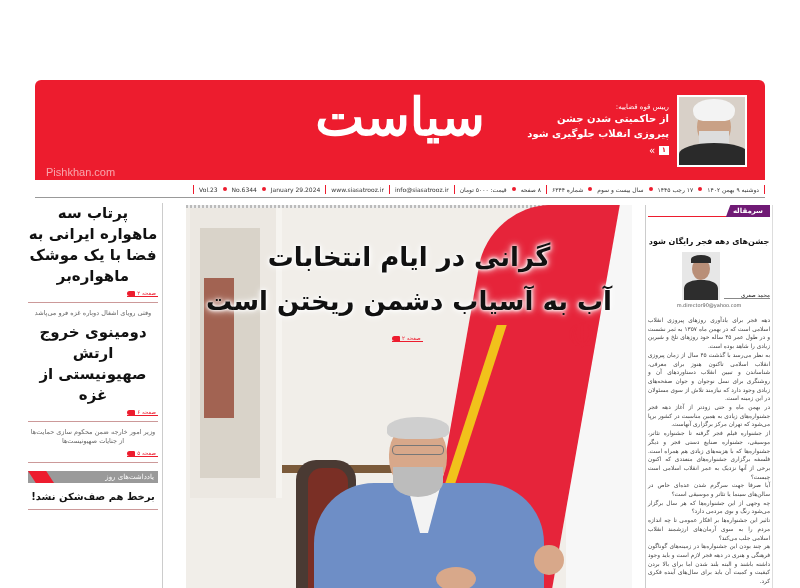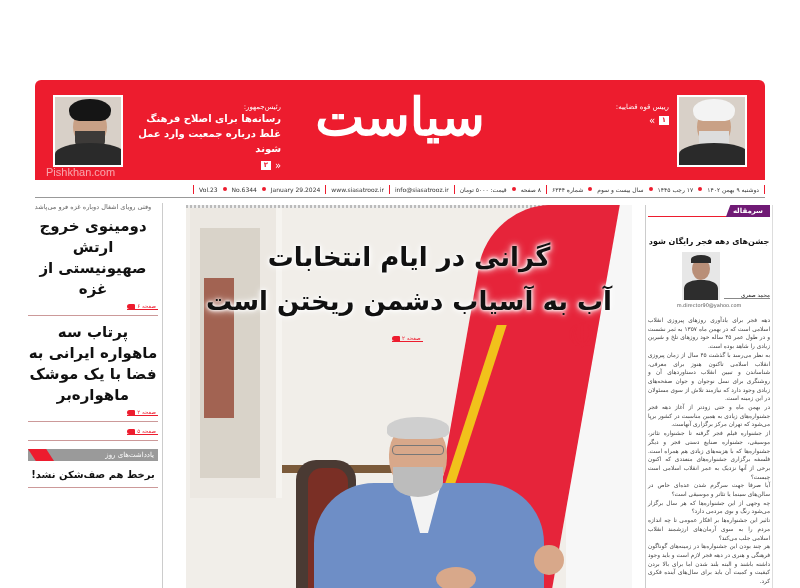--- a/index.html
+++ b/index.html
@@ -102,51 +102,36 @@
   .author .email { position: absolute; left: 0; right: 0; top: 50px; font-size: 5px; text-align: center; color: #555; direction: ltr; }
   .body-text { font-size: 5.8px; line-height: 8.7px; color: #444; text-align: justify; margin-top: 4px; }
   .body-text p { margin-bottom: 0; }
   .rcol-border { position: absolute; left: 645px; top: 205px; width: 1px; height: 383px; background: #ccc; }
   .rcol-border2 { position: absolute; left: 772px; top: 205px; width: 1px; height: 383px; background: #ddd; }
 </style>
 </head>
 <body>
 
 <div class="masthead">
-  <div class="teaser left">
-    <div class="photo">
-      <div class="head"></div>
-        <div class="turban-black"></div>
-        <div class="beard-dark"></div>
-        <div class="robe"></div>
-    </div>
-    <div class="txt">
-      <div class="kicker">رئیس‌جمهور:</div>
-      <div class="headline">رسانه‌ها برای اصلاح فرهنگ غلط درباره جمعیت وارد عمل شوند</div>
-      <div class="pageref">
-        <span class="pagebadge">۲</span>
-        <span class="chev">«</span>
-      </div>
-    </div>
-  </div>
 
   <div class="logo">
     <div class="name">سیاست روز</div>
     <div class="sub">روزنامه صبح ایران</div>
   </div>
 
   <div class="teaser right">
     <div class="photo">
       <div class="head"></div>
         <div class="turban-white"></div>
         <div class="beard-white"></div>
         <div class="robe"></div>
     </div>
     <div class="txt">
       <div class="kicker">رییس قوه قضاییه:</div>
+      <div class="headline">از حاکمیتی شدن جشن پیروزی انقلاب جلوگیری شود</div>
       <div class="pageref">
         <span class="pagebadge">۱</span>
         <span class="chev">»</span>
       </div>
     </div>
   </div>
 </div>
 <div class="watermark">Pishkhan.com</div>
 
 <div class="infobar">
@@ -170,34 +155,35 @@
   <span style="direction:ltr">January 29.2024</span>
   <span class="dot"></span>
   <span style="direction:ltr">No.6344</span>
   <span class="dot"></span>
   <span style="direction:ltr">Vol.23</span>
   <span class="sep"></span>
 </div>
 <div class="rule"></div>
 
 <div class="leftcol">
+  <div class="story">
+    <div class="hl">پرتاب سه ماهواره ایرانی به فضا با یک موشک ماهواره‌بر</div>
+    <div class="ref">
+        <span class="refchip">صفحه ۲</span>
+      </div>
+  </div>
   <div class="story">
     <div class="kicker">وقتی رویای اشغال دوباره غزه فرو می‌پاشد</div>
     <div class="hl">دومینوی خروج ارتش صهیونیستی از غزه</div>
     <div class="ref">
         <span class="refchip">صفحه ۶</span>
       </div>
   </div>
   <div class="story">
-    <div class="hl">پرتاب سه ماهواره ایرانی به فضا با یک موشک ماهواره‌بر</div>
-    <div class="ref">
-        <span class="refchip">صفحه ۲</span>
-      </div>
-  </div>
-  <div class="story">
+    <div class="kicker">وزیر امور خارجه ضمن محکوم سازی حمایت‌ها از جنایات صهیونیست‌ها</div>
     <div class="ref">
         <span class="refchip">صفحه ۵</span>
       </div>
   </div>
   <div class="notesbar">
     <span class="tag"></span>
     <span class="lbl">یادداشت‌های روز</span>
   </div>
   <div class="note">
     <div class="hl">برخط هم صف‌شکن نشد!</div>

